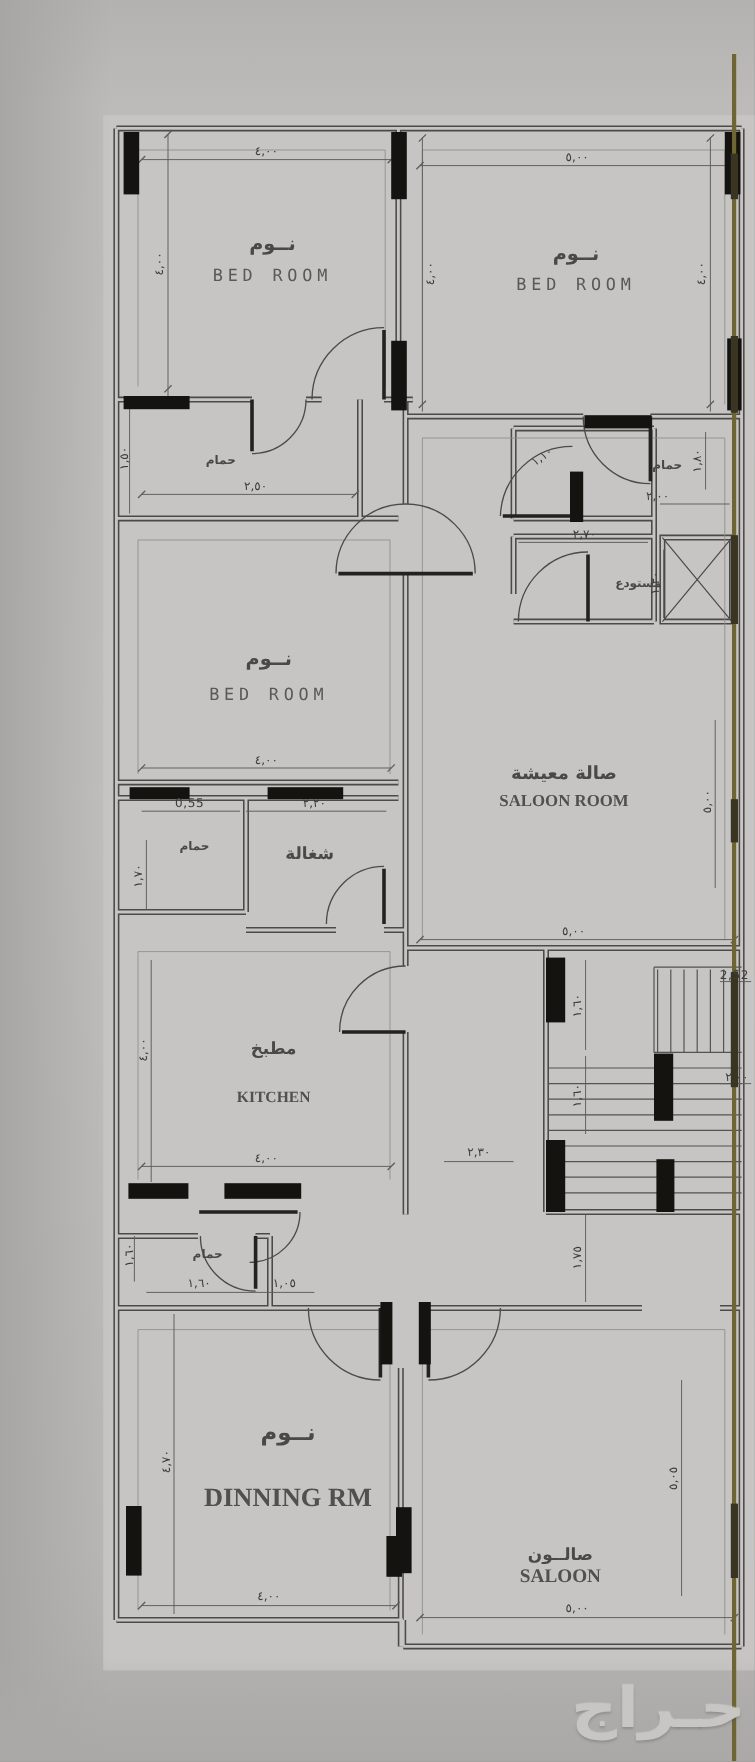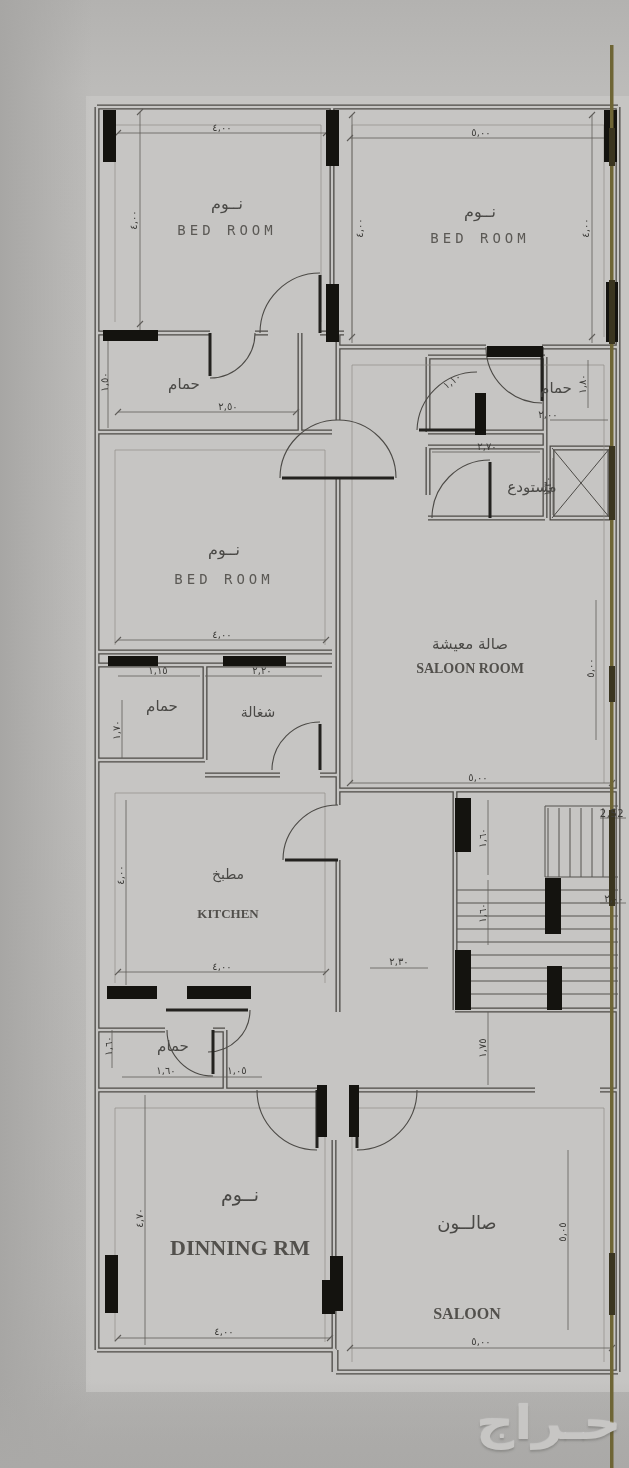--- a/index.html
+++ b/index.html
@@ -9,22 +9,22 @@
   .paper{position:absolute;left:86px;top:96px;width:543px;height:1296px;background:#c6c5c3;}
   .edge-left{position:absolute;left:0;top:0;width:92px;height:1468px;
     background:linear-gradient(90deg,#a7a6a4,rgba(183,182,180,0));}
   .edge-bottom{position:absolute;left:0;top:1380px;width:629px;height:88px;
     background:linear-gradient(180deg,rgba(176,175,173,0),#aaa9a7);}
   svg.plan{position:absolute;left:0;top:0;}
   .lbl{position:absolute;transform:translate(-50%,-50%);white-space:nowrap;user-select:none;}
   .dim{font-size:10px;color:#3e3d3a;letter-spacing:.5px;}
   .dim.v{transform:translate(-50%,-50%) rotate(-90deg);}
   .dim.d{transform:translate(-50%,-50%) rotate(-35deg);}
-  .ar{font-size:16px;font-weight:normal;color:#4a4946;}
-  .ar.sm{font-size:15px;}
+  .ar{font-size:16px;font-weight:bold;color:#4a4946;}
+  .ar.sm{font-size:10px;}
   .en-draft{font-family:"DejaVu Sans Mono",monospace;font-size:14px;letter-spacing:4px;color:#5b5955;}
   .en-serif{font-family:"Liberation Serif",serif;font-weight:bold;color:#52504c;}
   .wm{position:absolute;right:8px;top:1396px;font-size:46px;font-weight:bold;color:#c7c6c4;
     text-shadow:0 2px 2px rgba(60,58,55,.25), 0 -1px 1px rgba(255,255,255,.35);
     letter-spacing:2px;transform:scaleX(1.15);transform-origin:right;}
 </style>
 </head>
 <body>
 
 <div class="canvas">
@@ -186,37 +186,37 @@
   <span class="lbl ar sm" style="left:258px;top:712px;font-size:14px" dir="rtl">شغالة</span>
 
   <span class="lbl ar" style="left:228px;top:874px;font-size:14px" dir="rtl">مطبخ</span>
   <span class="lbl en-serif" style="left:228px;top:914px;font-size:13px">KITCHEN</span>
 
   <span class="lbl ar sm" style="left:173px;top:1046px" dir="rtl">حمام</span>
 
   <span class="lbl ar" style="left:240px;top:1194px;font-size:19px" dir="rtl">نــوم</span>
   <span class="lbl en-serif" style="left:240px;top:1248px;font-size:22px">DINNING RM</span>
 
-  <span class="lbl ar" style="left:467px;top:1222px;font-size:18px" dir="rtl">صالــون</span>
+  <span class="lbl ar" style="left:467px;top:1296px;font-size:14px" dir="rtl">صالــون</span>
   <span class="lbl en-serif" style="left:467px;top:1314px;font-size:16px">SALOON</span>
 
   <span class="lbl dim" style="left:222px;top:127px">٤,٠٠</span>
   <span class="lbl dim" style="left:481px;top:132px">٥,٠٠</span>
   <span class="lbl dim v" style="left:133px;top:220px">٤,٠٠</span>
   <span class="lbl dim v" style="left:359px;top:228px">٤,٠٠</span>
   <span class="lbl dim v" style="left:585px;top:228px">٤,٠٠</span>
   <span class="lbl dim v" style="left:104px;top:382px">١,٥٠</span>
-  <span class="lbl dim" style="left:228px;top:406px">٢,٥٠</span>
+  <span class="lbl dim" style="left:213px;top:406px">٢,٥٠</span>
   <span class="lbl dim d" style="left:452px;top:381px">١,١٠</span>
   <span class="lbl dim v" style="left:582px;top:384px">١,٨٠</span>
   <span class="lbl dim" style="left:548px;top:414px">٢,٠٠</span>
   <span class="lbl dim" style="left:487px;top:446px">٢,٧٠</span>
   <span class="lbl dim v" style="left:547px;top:486px">١,٣٠</span>
   <span class="lbl dim" style="left:222px;top:634px">٤,٠٠</span>
-  <span class="lbl dim" style="left:158px;top:670px">١,١٥</span>
+  <span class="lbl dim" style="left:158px;top:670px">0,55</span>
   <span class="lbl dim" style="left:262px;top:670px">٢,٢٠</span>
   <span class="lbl dim v" style="left:116px;top:730px">١,٧٠</span>
   <span class="lbl dim v" style="left:590px;top:668px">٥,٠٠</span>
   <span class="lbl dim" style="left:478px;top:777px">٥,٠٠</span>
   <span class="lbl dim v" style="left:120px;top:875px">٤,٠٠</span>
   <span class="lbl dim" style="left:222px;top:966px">٤,٠٠</span>
   <span class="lbl dim" style="left:612px;top:813px">2,52</span>
   <span class="lbl dim" style="left:614px;top:898px">٢,٠٠</span>
   <span class="lbl dim v" style="left:482px;top:838px">١,٦٠</span>
   <span class="lbl dim v" style="left:482px;top:913px">١,٦٠</span>

